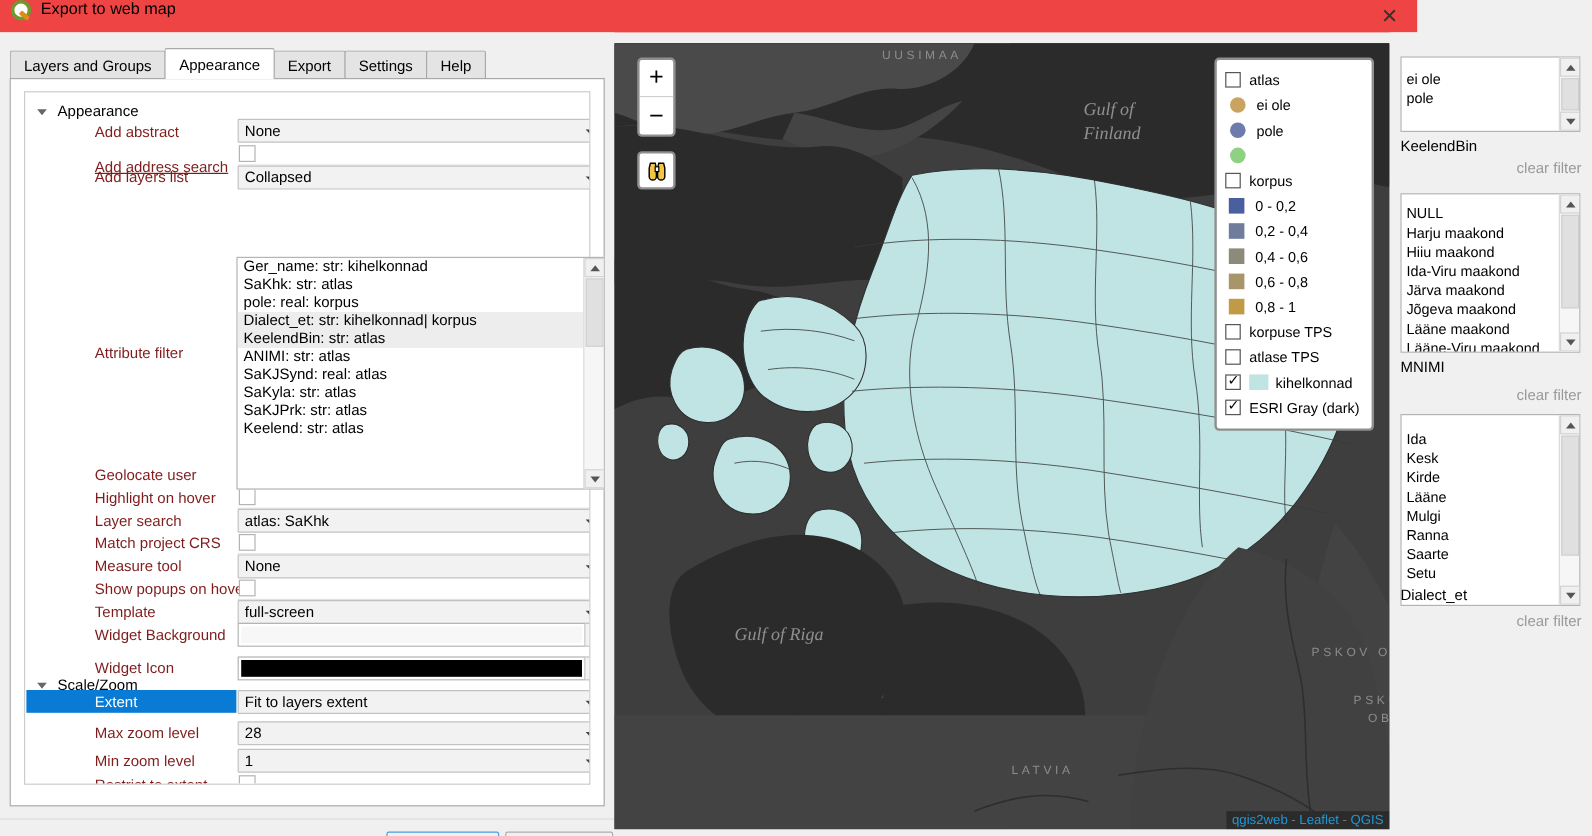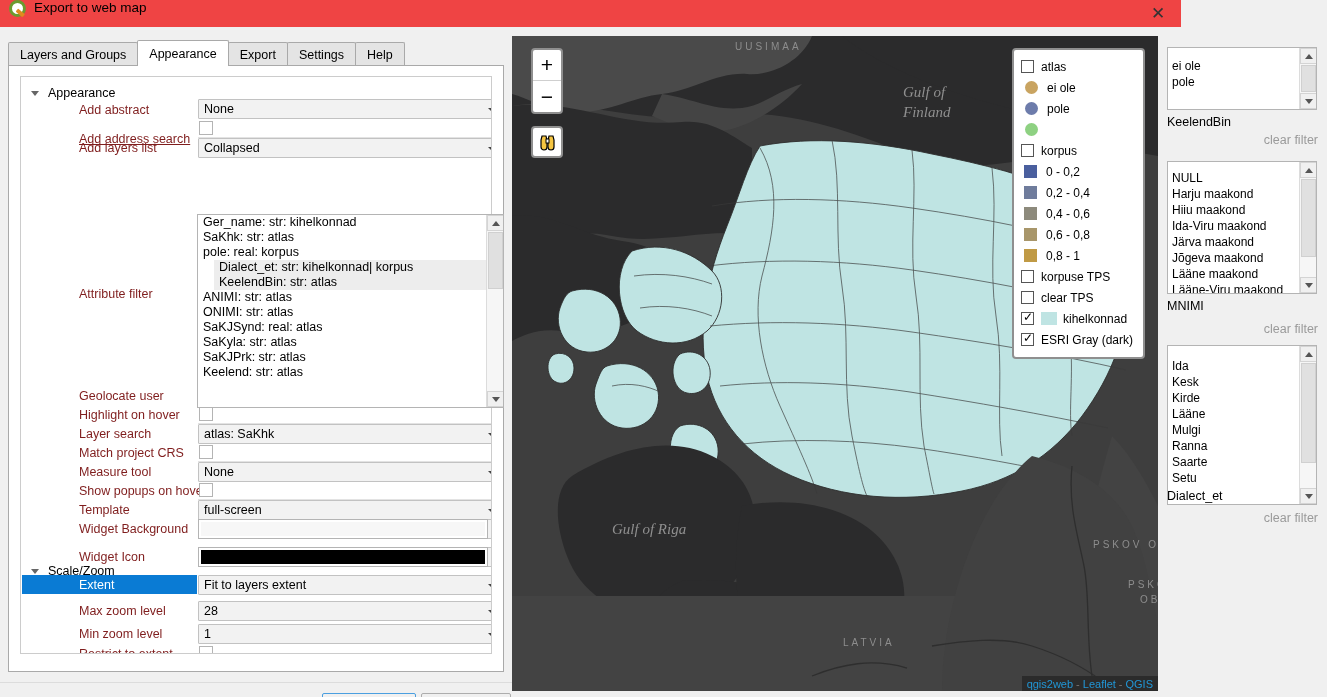--- a/index.html
+++ b/index.html
@@ -90,21 +90,21 @@
   
   #attr-list{
     position:absolute; left:188px; top:148px; width:307px; height:194px;
     border:1px solid #b4b4b4; background:#fff; overflow:hidden;
   }
   #attr-list .items{ position:absolute; left:0; top:0; width:288px; }
   .attr-item{
     height:15px; line-height:15px; padding-left:5px; font-size:12.5px;
     white-space:nowrap; cursor:pointer;
   }
-  .attr-item.sel{ background:#ededed;margin-left:16px; }
+  .attr-item.sel{ background:#ededed; }
   .vscroll{
     position:absolute; right:0; top:0; width:17px; height:100%;
     background:#f6f6f6; border-left:1px solid #dcdcdc;
   }
   .vscroll .arrow{
     position:absolute; left:0; width:17px; height:16px; background:#f0f0f0;
     border:1px solid #d4d4d4; display:flex; align-items:center; justify-content:center;
     cursor:pointer;
   }
   .vscroll .arrow.up{ top:0; }
@@ -346,21 +346,20 @@
     </div>
 
     <div id="attr-list">
       <div class="items" id="attr-items">
           <div class="attr-item">Ger_name: str: kihelkonnad</div>
           <div class="attr-item">SaKhk: str: atlas</div>
           <div class="attr-item">pole: real: korpus</div>
           <div class="attr-item sel">Dialect_et: str: kihelkonnad| korpus</div>
           <div class="attr-item sel">KeelendBin: str: atlas</div>
           <div class="attr-item">ANIMI: str: atlas</div>
-          <div class="attr-item">ONIMI: str: atlas</div>
           <div class="attr-item">SaKJSynd: real: atlas</div>
           <div class="attr-item">SaKyla: str: atlas</div>
           <div class="attr-item">SaKJPrk: str: atlas</div>
           <div class="attr-item">Keelend: str: atlas</div>
         </div>
       <div class="vscroll">
         <div class="arrow up">
             <div class="ar-up"></div>
           </div>
         <div class="thumb" style="top:17px; height:57px;"></div>
@@ -497,21 +496,21 @@
       <div class="lg-row">
         <div class="lg-sq" style="background: rgb(192, 154, 69);"></div>
         <span>0,8 - 1</span>
       </div>
       <div class="lg-row">
         <div class="lg-chk"></div>
         <span>korpuse TPS</span>
       </div>
       <div class="lg-row">
         <div class="lg-chk"></div>
-        <span>clear TPS</span>
+        <span>atlase TPS</span>
       </div>
       <div class="lg-row">
         <div class="lg-chk checked"></div>
         <div class="lg-sw" style="background: rgb(191, 228, 227);"></div>
         <span>kihelkonnad</span>
       </div>
       <div class="lg-row">
         <div class="lg-chk checked"></div>
         <span>ESRI Gray (dark)</span>
       </div>

